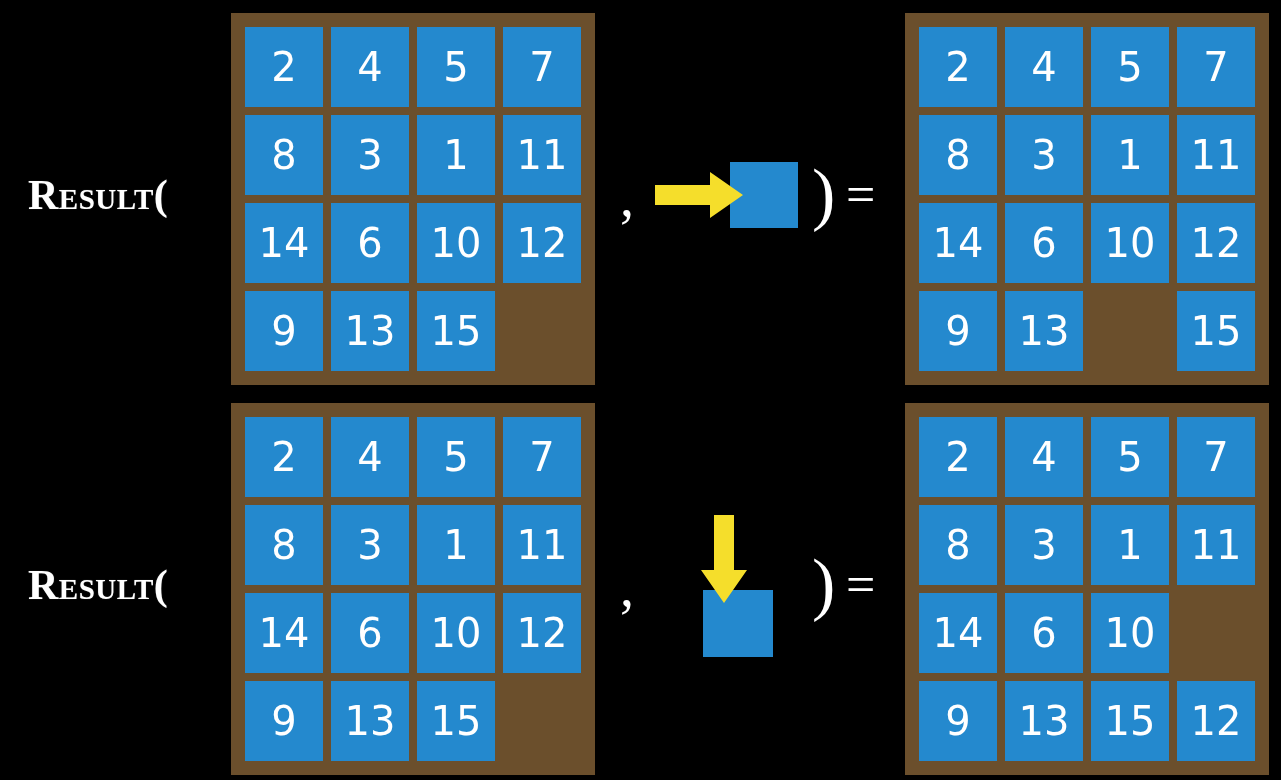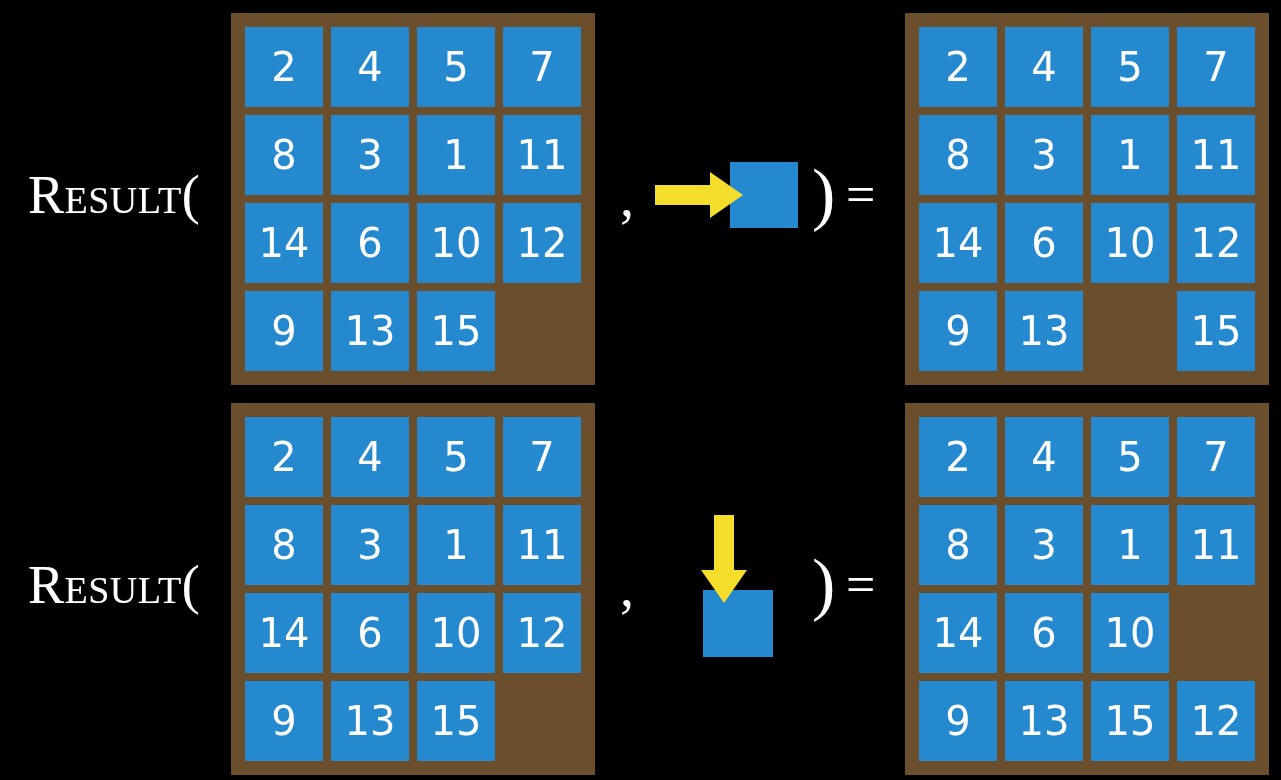--- a/index.html
+++ b/index.html
@@ -32,26 +32,27 @@
   .eq-row.row-2 { top: 390px; }
 
   
   .result-label {
     position: absolute;
     left: 28px;
     top: 50%;
     transform: translateY(-50%);
     color: #ffffff;
     font-family: "Liberation Serif", "DejaVu Serif", serif;
-    font-size: 54px;
+    font-size: 42px;
     font-variant: small-caps;
     letter-spacing: 0.5px;
     line-height: 1;
     white-space: nowrap;
     text-shadow: 0 0 1px rgba(255,255,255,0.35);
+    font-weight: bold;
   }
 
   
   .punct {
     position: absolute;
     color: #ffffff;
     font-family: "Liberation Serif", "DejaVu Serif", serif;
     line-height: 1;
     white-space: nowrap;
   }

